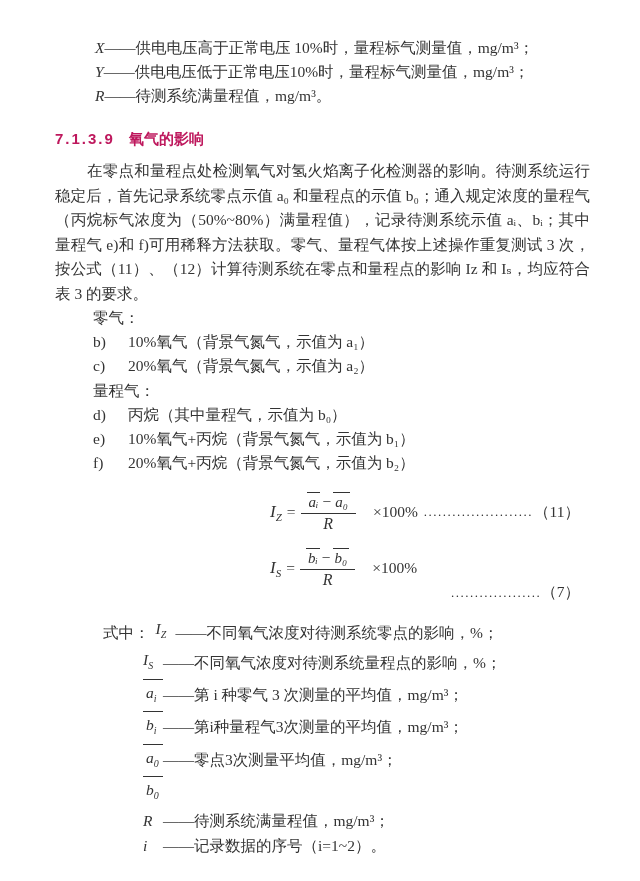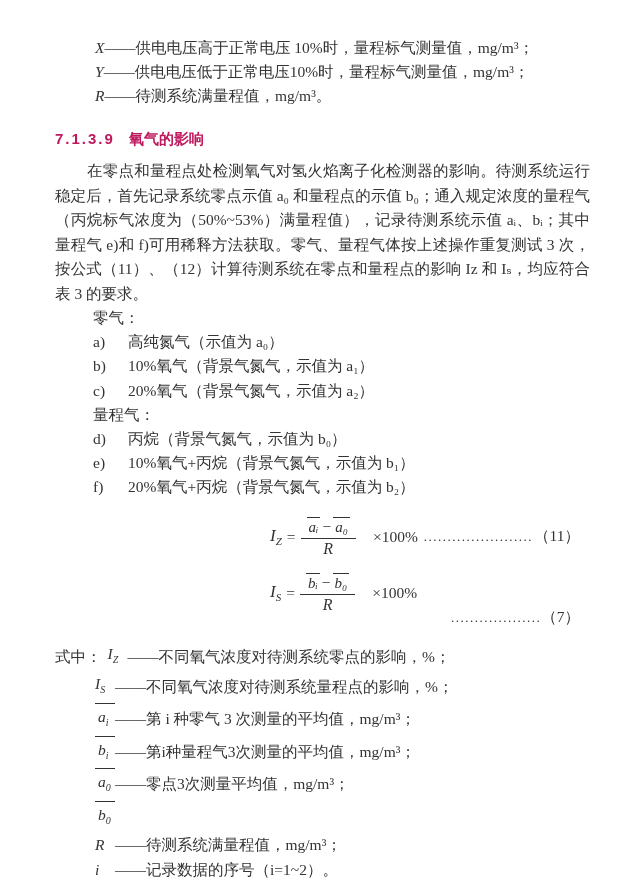--- a/index.html
+++ b/index.html
@@ -87,21 +87,21 @@
   .leader-below {
     position: absolute;
     left: 175px;
     right: 0;
     bottom: -12px;
     display: flex;
     align-items: baseline;
   }
 
   
-  .legend { margin-top: 26px; }
+  .legend { margin-top: 26px; margin-left: 48px; }
   .legend-row { display: flex; align-items: center; line-height: 24.5px; min-height: 24.5px; white-space: nowrap; }
   .legend-row.tall { min-height: 26px; }
   .legend-prefix { margin-right: 6px; }
   .legend-sym { font-style: italic; display: inline-block; min-width: 20px; }
   .legend-indent { margin-left: 40px; }
   .legend-bar {
     display: inline-block;
     border-top: 1.4px solid #333;
     padding: 1px 3px 0;
     font-style: italic;
@@ -117,29 +117,28 @@
   <div class="def-list">
     <div class="def-line"><span class="var">X</span><span>——供电电压高于正常电压 10%时，量程标气测量值，mg/m³；</span></div>
     <div class="def-line"><span class="var">Y</span><span>——供电电压低于正常电压10%时，量程标气测量值，mg/m³；</span></div>
     <div class="def-line"><span class="var">R</span><span>——待测系统满量程值，mg/m³。</span></div>
   </div>
 
   <div class="heading">
     <span class="num">7.1.3.9</span><span>氧气的影响</span>
   </div>
 
-  <div class="para">在零点和量程点处检测氧气对氢火焰离子化检测器的影响。待测系统运行稳定后，首先记录系统零点示值 a₀ 和量程点的示值 b₀；通入规定浓度的量程气（丙烷标气浓度为（50%~53%）满量程值），记录待测系统示值 aᵢ、bᵢ；其中量程气 e)和 f)可用稀释方法获取。零气、量程气体按上述操作重复测试 3 次，按公式（11）、（12）计算待测系统在零点和量程点的影响 Iᴢ 和 Iₛ，均应符合表 3 的要求。</div>
+  <div class="para">在零点和量程点处检测氧气对氢火焰离子化检测器的影响。待测系统运行稳定后，首先记录系统零点示值 a₀ 和量程点的示值 b₀；通入规定浓度的量程气（丙烷标气浓度为（50%~80%）满量程值），记录待测系统示值 aᵢ、bᵢ；其中量程气 e)和 f)可用稀释方法获取。零气、量程气体按上述操作重复测试 3 次，按公式（11）、（12）计算待测系统在零点和量程点的影响 Iᴢ 和 Iₛ，均应符合表 3 的要求。</div>
 
   <div class="gas-block">
     <div class="gas-label">零气：</div>
-    <div class="gas-item"><span class="letter">a)</span><span>高纯氮气（示值为 a₀）</span></div>
     <div class="gas-item"><span class="letter">b)</span><span>10%氧气（背景气氮气，示值为 a₁）</span></div>
     <div class="gas-item"><span class="letter">c)</span><span>20%氧气（背景气氮气，示值为 a₂）</span></div>
     <div class="gas-label">量程气：</div>
-    <div class="gas-item"><span class="letter">d)</span><span>丙烷（背景气氮气，示值为 b₀）</span></div>
+    <div class="gas-item"><span class="letter">d)</span><span>丙烷（其中量程气，示值为 b₀）</span></div>
     <div class="gas-item"><span class="letter">e)</span><span>10%氧气+丙烷（背景气氮气，示值为 b₁）</span></div>
     <div class="gas-item"><span class="letter">f)</span><span>20%氧气+丙烷（背景气氮气，示值为 b₂）</span></div>
   </div>
 
   <div class="formula-row f11">
     <span class="eq-lhs"><span>I</span><sub>Z</sub></span>
     <span class="eq-sign">=</span>
     <span class="frac">
       <span class="num"><span class="bar-term">aᵢ</span><span class="num-minus">−</span><span class="bar-term">a₀</span></span>
       <span class="den">R</span>

